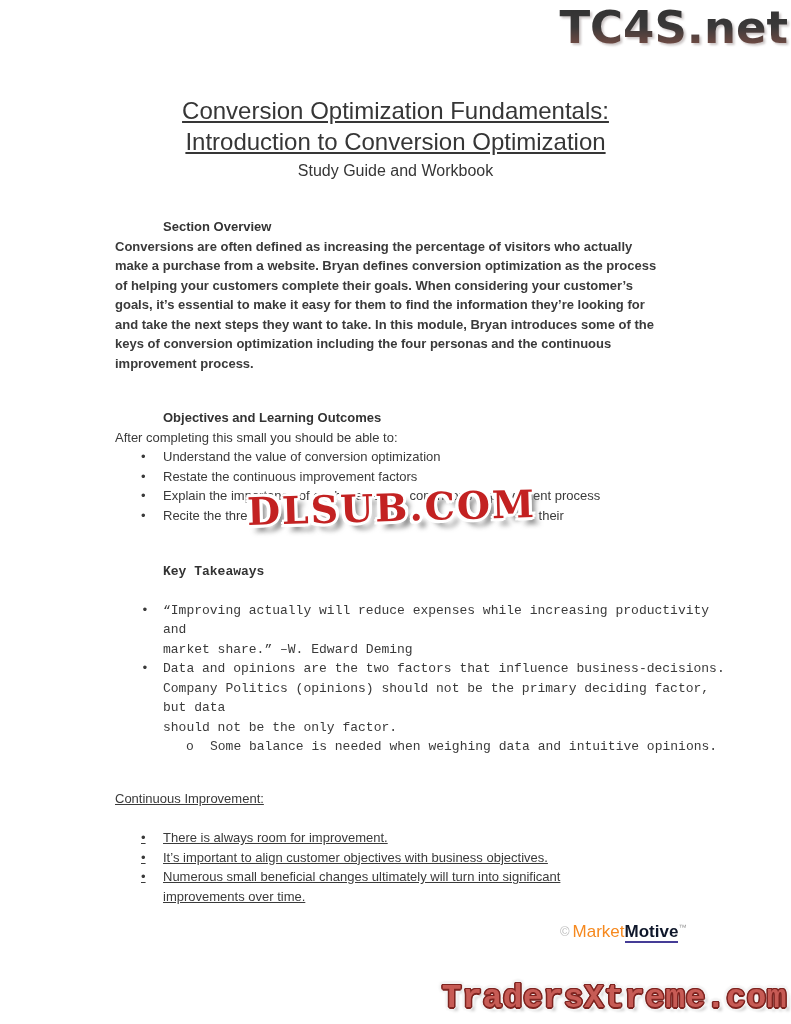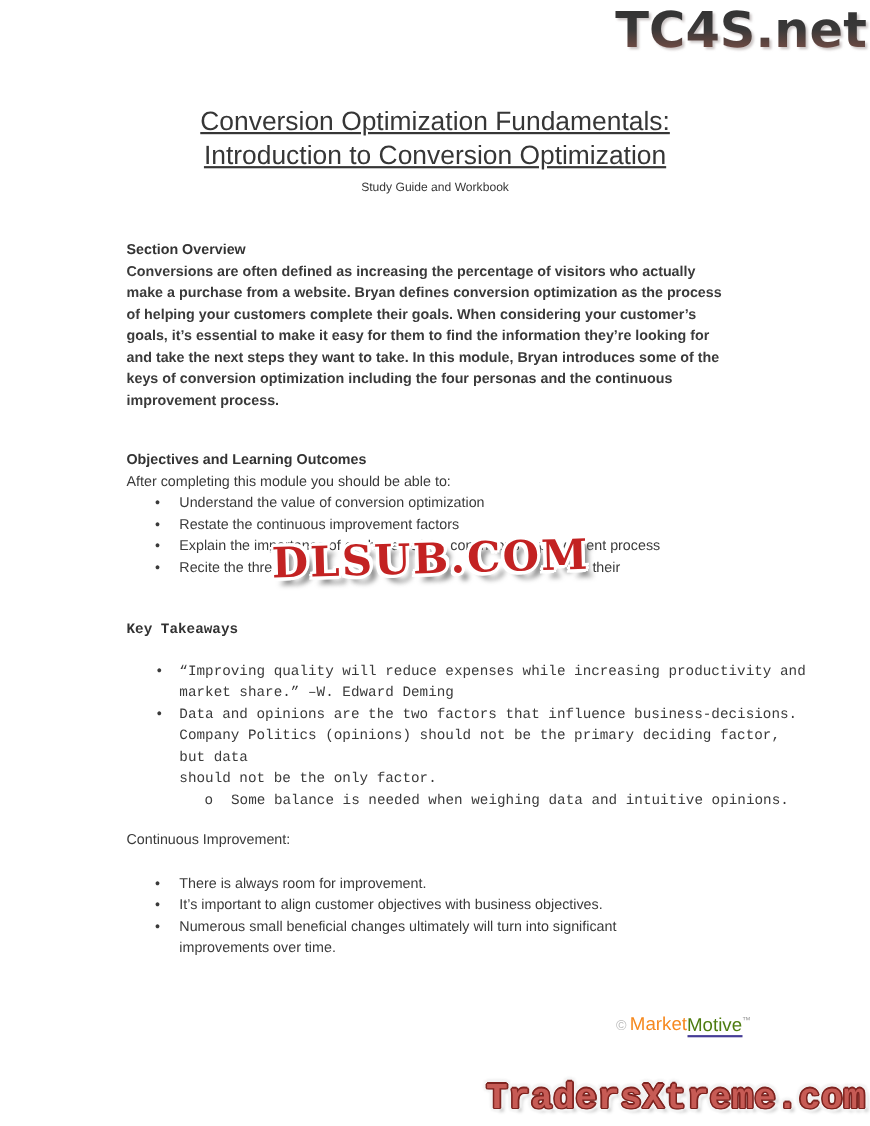--- a/index.html
+++ b/index.html
@@ -22,31 +22,31 @@
     letter-spacing:0px;
     background:linear-gradient(180deg,#303030 0%,#3a3939 48%,#6d4a43 78%,#a8857d 100%);
     -webkit-background-clip:text; background-clip:text;
     -webkit-text-fill-color:transparent; color:#3a3939;
     filter:drop-shadow(2px 2px 1px rgba(160,150,150,.55));
   }
 
   
   .title-block { position:absolute; top:95px; left:0; width:100%; text-align:center; color:#363636; }
   .title-line { font-size:24px; line-height:31px; font-weight:normal;text-decoration:underline; }
-  .subtitle   { font-size:11px; line-height:22px; margin-top:3px; }
+  .subtitle   { font-size:16px; line-height:22px; margin-top:3px; }
 
   
   .doc { position:absolute; left:115px; top:217px; width:620px; font-size:13px; line-height:19.5px; }
-  .doc .heading { font-weight:bold; color:#333; }
+  .doc .heading { font-weight:bold; color:#333;margin-left:48px; }
   .pre { white-space:pre-line;font-weight:bold; }
 
   .sec-objectives { margin-top:35px; }
   .sec-takeaways  { margin-top:37px;font-family:Liberation Mono, monospace; }
   .sec-takeaways .bullets { margin-top:19px; }
-  .sec-continuous { margin-top:16px; }
+  .sec-continuous { margin-top:32px;text-decoration:underline; }
   .sec-continuous .bullets { margin-top:20px; }
 
   .bullet { display:flex; padding-left:26px; }
   .bullet .marker { flex:none; width:22px; }
   .bullet .b-text { white-space:pre-line; }
   .sub-bullet { display:flex; padding-left:71px; }
   .sub-bullet .marker { flex:none; width:24px; }
   .gap-spacer { display:inline-block; width:291px; }
 
   
@@ -61,21 +61,21 @@
       -3px 0 0 #fff, 3px 0 0 #fff, 0 -3px 0 #fff, 0 3px 0 #fff,
       -2px -2px 0 #fff, 2px -2px 0 #fff, -2px 2px 0 #fff, 2px 2px 0 #fff,
       -3px 3px 0 #fff, 3px -3px 0 #fff,
       6px 7px 5px rgba(110,110,110,.8);
   }
 
   
   .mm { position:absolute; left:560px; top:918px; font-size:17px; line-height:20px; white-space:nowrap; }
   .mm .copy { color:#bcbcbc; font-size:13px; vertical-align:1px; margin-right:3px; }
   .mm .market { color:#f6891f; }
-  .mm .motive { color:#4d7c0f; font-weight:normal; border-bottom:2px solid #453c96; padding-bottom:0px; }
+  .mm .motive { color:#0f172a; font-weight:bold; border-bottom:2px solid #453c96; padding-bottom:0px; }
   .mm .tm { color:#9a9a9a; font-size:8px; vertical-align:super; }
 
   
   .traders {
     position:absolute; right:4px; top:980px;
     font-family:Liberation Mono, monospace;
     font-weight:bold; font-size:33px; line-height:38px;
     letter-spacing:0.5px;
     color:#c75b55;
     text-shadow:
@@ -106,21 +106,21 @@
 make a purchase from a website. Bryan defines conversion optimization as the process
 of helping your customers complete their goals. When considering your customer’s
 goals, it’s essential to make it easy for them to find the information they’re looking for
 and take the next steps they want to take. In this module, Bryan introduces some of the
 keys of conversion optimization including the four personas and the continuous
 improvement process.</div>
     </div>
 
     <div class="sec-objectives">
       <div class="heading">Objectives and Learning Outcomes</div>
-      <div>After completing this module you should be able to:</div>
+      <div>After completing this small you should be able to:</div>
       <div class="bullet">
         <span class="marker">•</span>
         <span class="b-text">Understand the value of conversion optimization</span>
       </div>
       <div class="bullet">
         <span class="marker">•</span>
         <span class="b-text">Restate the continuous improvement factors</span>
       </div>
       <div class="bullet">
         <span class="marker">•</span>
@@ -130,21 +130,21 @@
         <span class="marker">•</span>
         <span class="b-text" style="white-space:normal;"><span>Recite the thre</span><span class="gap-spacer"></span><span>their</span></span>
       </div>
     </div>
 
     <div class="sec-takeaways">
       <div class="heading">Key Takeaways</div>
       <div class="bullets">
         <div class="bullet">
           <span class="marker">•</span>
-          <span class="b-text">“Improving quality will reduce expenses while increasing productivity and
+          <span class="b-text">“Improving actually will reduce expenses while increasing productivity and
 market share.” –W. Edward Deming</span>
         </div>
         <div class="bullet">
           <span class="marker">•</span>
           <span class="b-text">Data and opinions are the two factors that influence business-decisions.
 Company Politics (opinions) should not be the primary deciding factor, but data
 should not be the only factor.</span>
         </div>
         <div class="sub-bullet">
           <span class="marker">o</span>

